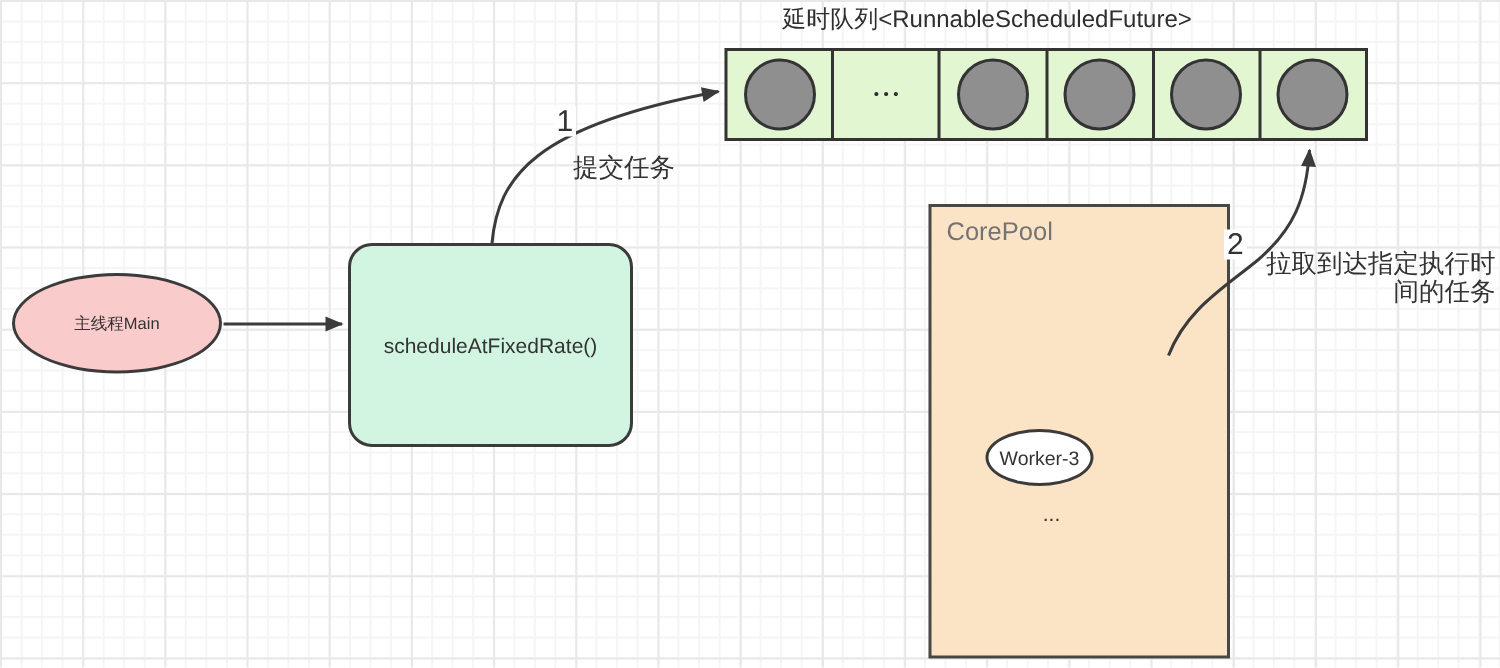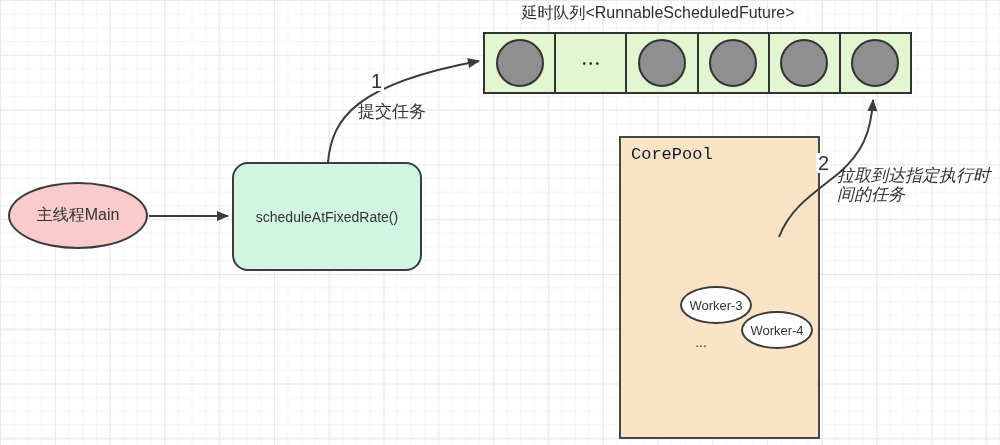--- a/index.html
+++ b/index.html
@@ -22,25 +22,25 @@
   .abs{position:absolute;}
   .edges{position:absolute;left:0;top:0;width:1000px;height:445px;pointer-events:none;z-index:5;}
 
   .node-title{
     font-size:16px;color:#2e2e2e;text-align:center;white-space:nowrap;
   }
   .ellipse{
     border:2px solid #3b3b3b;border-radius:50%;
     background:#f9cbcb;
     display:flex;align-items:center;justify-content:center;
-    font-size:16px;color:#333;
+    font-size:11px;color:#333;
     box-sizing:border-box;
   }
   .methods{
-    left:232px;top:162px;width:190px;height:109px;
+    left:232px;top:162px;width:190px;height:136px;
     background:#d2f5e2;border:2px solid #3b3b3b;border-radius:16px;
     display:flex;flex-direction:row;align-items:center;justify-content:center;
     font-size:14px;line-height:18px;color:#333;text-align:center;
     box-sizing:border-box;
   }
   .queue{
     left:483px;top:32px;width:429px;height:62px;
     border:2px solid #333333;background:#e2f6d1;
     display:flex;box-sizing:border-box;
   }
@@ -55,32 +55,32 @@
   }
   .queue-dots{
     font-size:10px;letter-spacing:3px;color:#2f2f2f;padding-left:3px;
   }
   .corepool{
     left:619px;top:136px;width:201px;height:303px;
     background:#fbe3c5;border:2px solid #474747;
     box-sizing:border-box;
   }
   .corepool-title{
-    position:absolute;left:10px;top:7px;font-size:17px;color:#0f172a;font-family:Liberation Mono, monospace;
+    position:absolute;left:10px;top:7px;font-size:17px;color:#737373;
   }
   .worker{
     width:72px;height:38px;background:#ffffff;
     font-size:13px;z-index:4;
   }
   .edge-number{
     font-size:20px;color:#333;background:#ffffff;padding:0 2px;z-index:6;
     line-height:20px;
   }
   .edge-label{
-    font-size:17px;color:#333;text-align:left;line-height:19px;z-index:6;
+    font-size:17px;color:#333;text-align:right;line-height:19px;z-index:6;
   }
   .pool-dots{font-size:14px;color:#333;text-align:center;}
 </style>
 </head>
 <body>
 
 <div class="canvas">
 
   <svg class="edges" viewBox="0 0 1000 445">
     <defs>
@@ -121,23 +121,22 @@
   </div>
 
   <div class="abs methods">
     <span>scheduleAtFixedRate()</span>
   </div>
 
   <div class="abs edge-number" style="left:369px;top:71px;">1</div>
   <div class="abs edge-label" style="left:358px;top:102px;width:92px;">提交任务</div>
 
   <div class="abs edge-number" style="left:816px;top:153px;">2</div>
-  <div class="abs edge-label" style="left:837px;top:166px;width:160px;font-style:italic;">拉取到达指定执行时间的任务</div>
+  <div class="abs edge-label" style="left:837px;top:166px;width:160px;">拉取到达指定执行时间的任务</div>
 
   <div class="abs corepool">
     <div class="corepool-title">CorePool</div>
   </div>
 
-  <div class="abs ellipse worker" style="left: 680px; top: 286px; background: rgb(255, 255, 255);">Worker-3</div>
-  <div class="abs ellipse worker" style="left: 741px; top: 311px; background: rgb(255, 255, 255);">Worker-4</div>
+  <div class="abs ellipse worker" style="left: 657px; top: 286px; background: rgb(255, 255, 255);">Worker-3</div>
   <div class="abs pool-dots" style="left:687px;top:334px;width:28px;">...</div>
 
 </div>
 
 </body></html>

